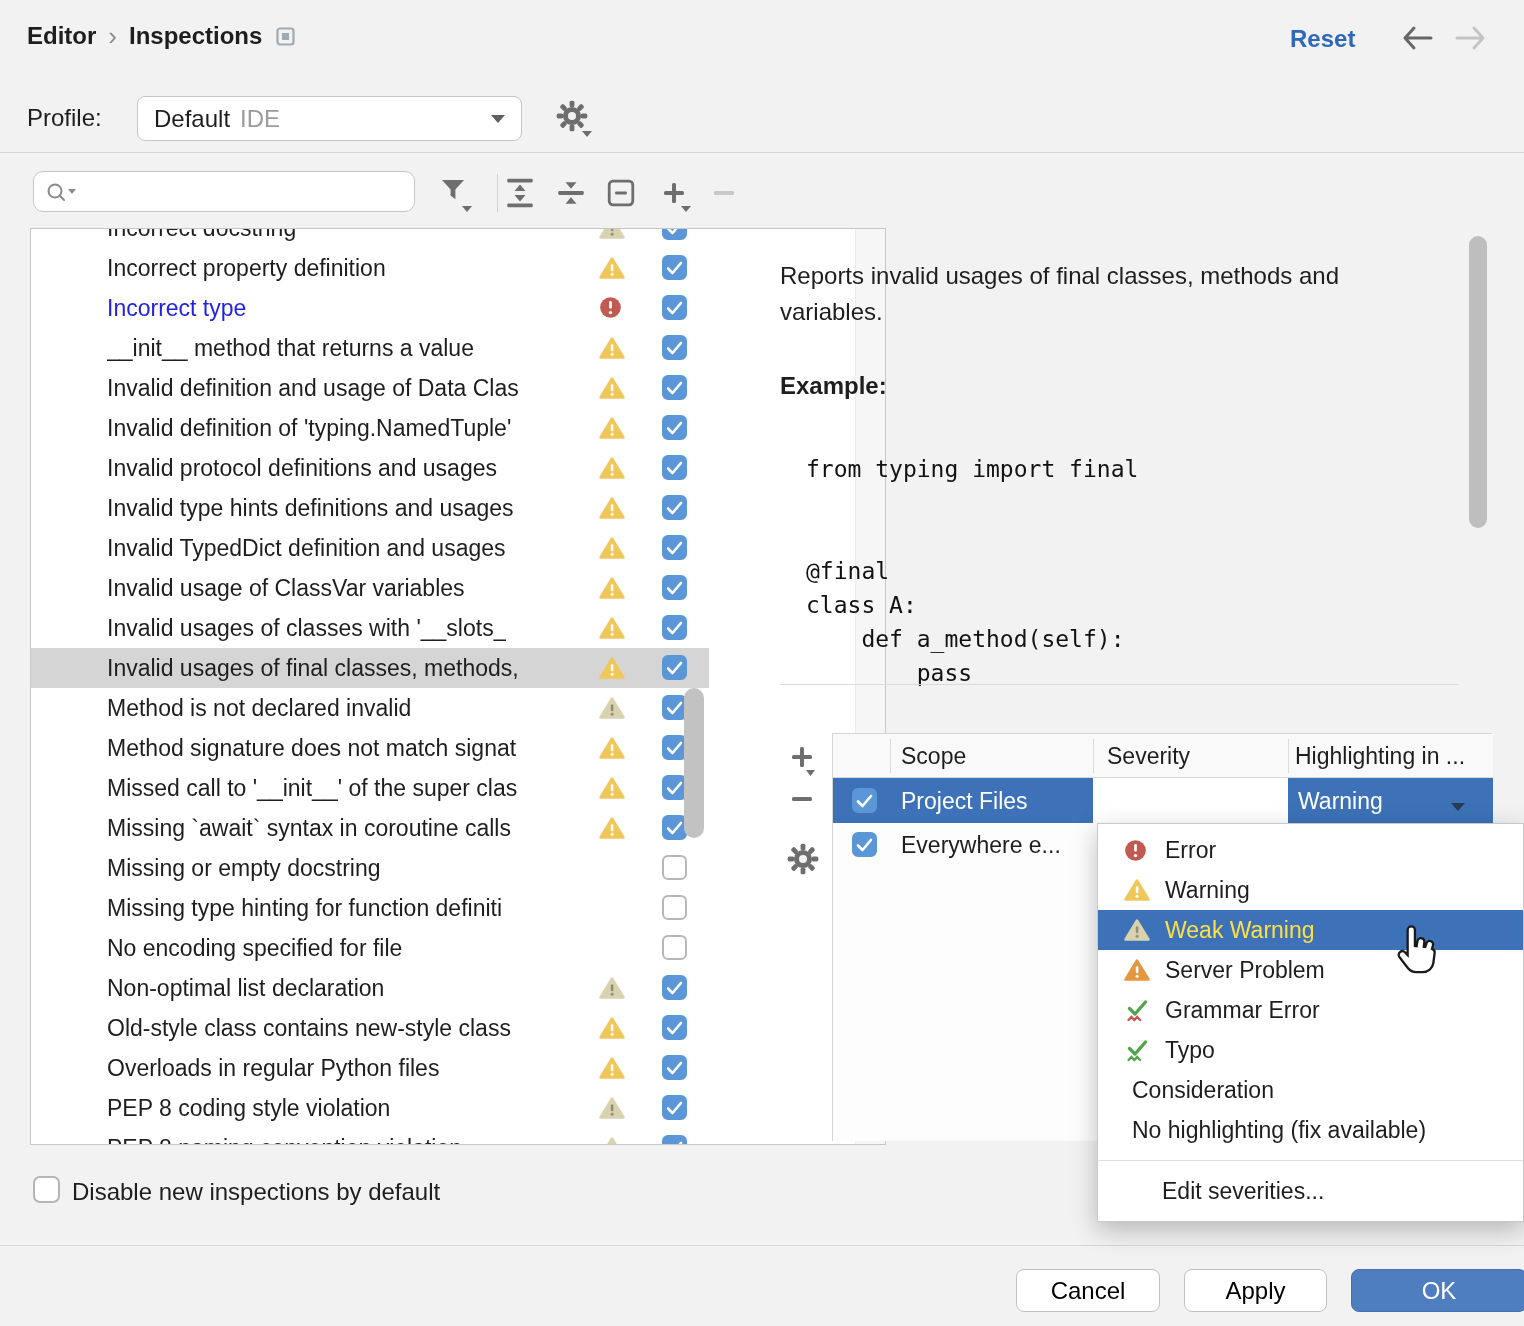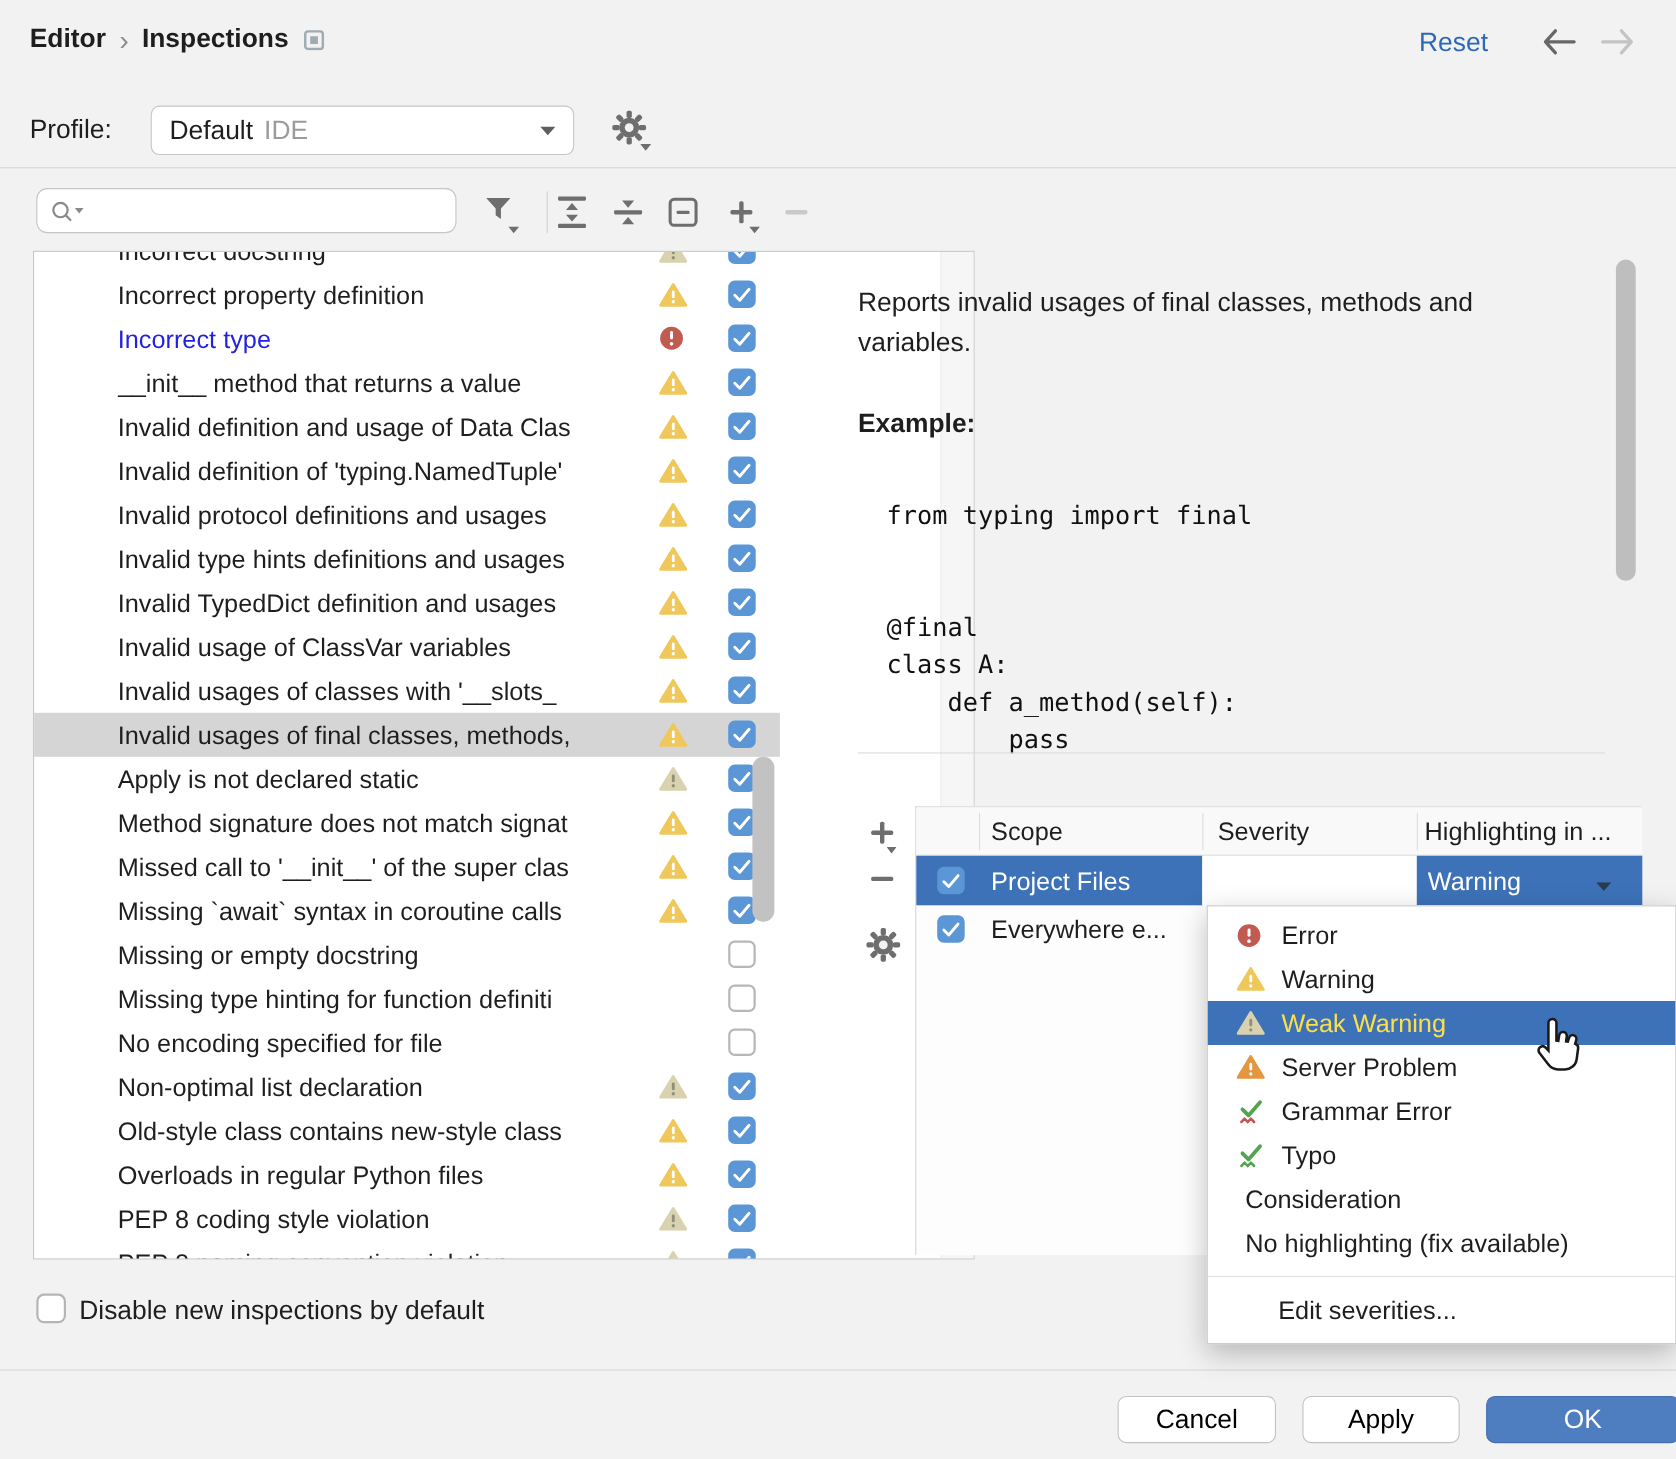--- a/index.html
+++ b/index.html
@@ -3,21 +3,21 @@
 <meta charset="utf-8">
 <style>
   * { margin:0; padding:0; box-sizing:border-box; }
   html,body { width:1524px; height:1326px; overflow:hidden; }
   body { font-family:"Liberation Sans",sans-serif; background:#F2F2F2; color:#1E1E1E; position:relative; }
   .abs { position:absolute; }
 
   
   .breadcrumb { left:27px; top:22px; display:flex; align-items:center; gap:12px; font-size:24px; font-weight:bold; }
   .crumb-sep { color:#8C8C8C; font-weight:normal; font-size:26px; line-height:24px; }
-  .reset-link { left:1290px; top:25px; font-size:24px; font-weight:normal; color:#2E68B9; cursor:pointer;text-align:center; }
+  .reset-link { left:1290px; top:25px; font-size:24px; font-weight:bold; color:#2E68B9; cursor:pointer;text-align:center; }
 
   
   .profile-label { left:27px; top:104px; font-size:24px; }
   .profile-select { left:137px; top:96px; width:385px; height:45px; background:#fff; border:1px solid #C6C6C6;
     border-radius:8px; display:flex; align-items:center; padding:0 16px; font-size:24px; }
   .profile-suffix { color:#9B9B9B; margin-left:10px; flex:1; }
   .hsep { left:0; width:1524px; height:1px; background:#D8D8D8; }
 
   
   .search-box { left:33px; top:171px; width:382px; height:41px; background:#fff; border:1px solid #C6C6C6;
@@ -347,21 +347,21 @@
             <rect x="11.8" y="8.2" width="2.6" height="7" rx="1.3" fill="#FFFFFF"></rect>
             <circle cx="13.1" cy="18.3" r="1.5" fill="#FFFFFF"></circle>
           </svg></span>
         <span class="cbox on">
           <svg width="17" height="14" viewBox="0 0 17 14">
             <path d="M2 7.5 L6.5 12 L15 2" stroke="#fff" stroke-width="2.6" fill="none" stroke-linecap="round" stroke-linejoin="round"></path>
           </svg>
         </span>
       </div>
       <div class="insp-row">
-        <span class="insp-label">Apply is not declared static</span>
+        <span class="insp-label">Method is not declared invalid</span>
         <span class="sev-icon"><svg width="26" height="24" viewBox="0 0 26 24">
             <path d="M13 2.5 L24.5 21.5 L1.5 21.5 Z" fill="#D9D2AE" stroke="#D9D2AE" stroke-width="2.5" stroke-linejoin="round"></path>
             <rect x="11.8" y="8.2" width="2.6" height="7" rx="1.3" fill="#8F8F7C"></rect>
             <circle cx="13.1" cy="18.3" r="1.5" fill="#8F8F7C"></circle>
           </svg></span>
         <span class="cbox on">
           <svg width="17" height="14" viewBox="0 0 17 14">
             <path d="M2 7.5 L6.5 12 L15 2" stroke="#fff" stroke-width="2.6" fill="none" stroke-linecap="round" stroke-linejoin="round"></path>
           </svg>
         </span>

